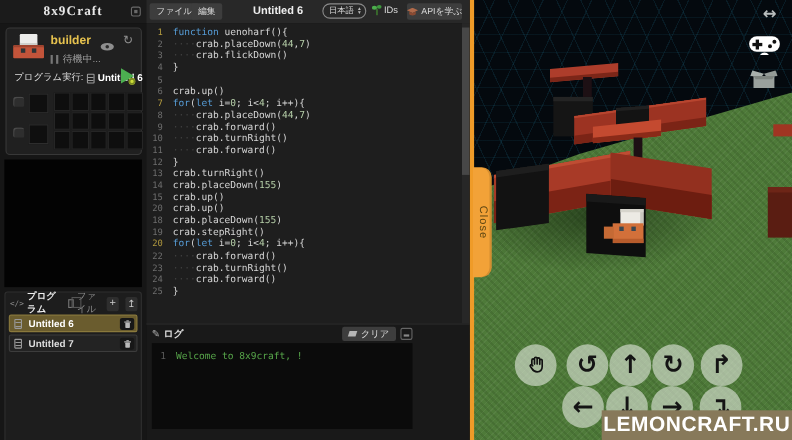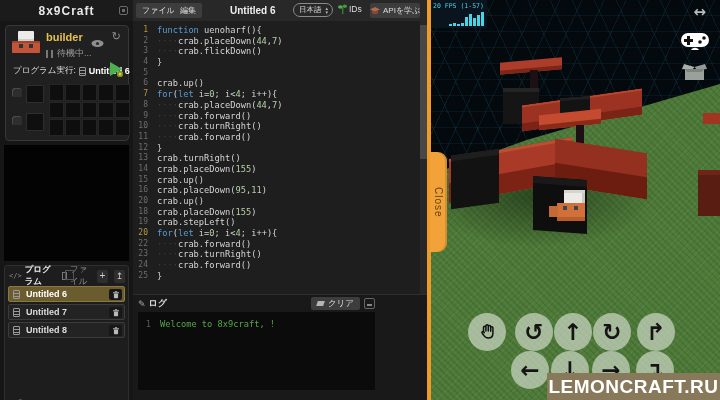--- a/index.html
+++ b/index.html
@@ -1,21 +1,21 @@
 <!DOCTYPE html>
 <html><head>
 <meta charset="utf-8">
 <style>
 *{margin:0;padding:0;box-sizing:border-box}
 html,body{width:720px;height:400px;overflow:hidden;background:#0e0e0e;font-family:"Liberation Sans","DejaVu Sans",sans-serif}
 #stage{position:absolute;left:0;top:0;width:720px;height:400px}
 
 
 .logo-bar{position:absolute;left:0;top:0;width:133px;height:21px;background:#1b1b1b;display:flex;align-items:center;justify-content:center}
-.logo-text{color:#e8e8e8;font-family:Liberation Sans, sans-serif;font-weight:bold;font-size:12px;letter-spacing:1px}
+.logo-text{color:#e8e8e8;font-family:Liberation Serif, serif;font-weight:bold;font-size:12px;letter-spacing:1px}
 .dock-btn{position:absolute;right:5px;top:6px;width:9px;height:9px;border:1px solid #6a6a6a;border-radius:2px}
 .dock-btn::after{content:"";position:absolute;left:2px;top:2px;width:3px;height:3px;background:#6a6a6a}
 
 
 .sidebar{position:absolute;left:0;top:21px;width:133px;height:379px;background:#161616}
 .robot-card{position:absolute;left:5px;top:4px;width:124px;height:116px;background:#202020;border:1px solid #383838;border-radius:4px}
 .avatar{position:absolute;left:6px;top:5px;width:28px;height:24px}
 .av-head{position:absolute;left:6px;top:0;width:16px;height:11px;background:#ececea;border-radius:1px;box-shadow:inset 0 -3px 0 #cfd0cc}
 .av-body{position:absolute;left:0;top:10px;width:28px;height:12px;background:#c3543a;border-radius:1px;box-shadow:inset 0 2px 0 rgba(0,0,0,.18)}
 .av-body::before,.av-body::after{content:"";position:absolute;top:3px;width:4px;height:4px;background:#2e3436}
@@ -191,27 +191,20 @@
                 <rect x="3.6" y="0.3" width="2.8" height="1.2" fill="#b9b9b9"></rect>
               </svg>
             </span></div>
           <div class="prog-row"><span class="doc-ic"></span><span>Untitled 7</span><span class="trash-btn">
               <svg width="8" height="8" viewBox="0 0 10 10">
                 <rect x="2.4" y="3" width="5.2" height="6" rx="0.8" fill="#b9b9b9"></rect>
                 <rect x="1.2" y="1.6" width="7.6" height="1.3" fill="#b9b9b9"></rect>
                 <rect x="3.6" y="0.3" width="2.8" height="1.2" fill="#b9b9b9"></rect>
               </svg>
             </span></div>
-          <div class="prog-row"><span class="doc-ic"></span><span>Untitled 8</span><span class="trash-btn">
-              <svg width="8" height="8" viewBox="0 0 10 10">
-                <rect x="2.4" y="3" width="5.2" height="6" rx="0.8" fill="#b9b9b9"></rect>
-                <rect x="1.2" y="1.6" width="7.6" height="1.3" fill="#b9b9b9"></rect>
-                <rect x="3.6" y="0.3" width="2.8" height="1.2" fill="#b9b9b9"></rect>
-              </svg>
-            </span></div>
         </div>
       <div class="filter-row">
         <svg width="9" height="9" viewBox="0 0 10 10">
             <path d="M0 0h10L6 4.5V9H4V4.5Z" fill="#8a8a8a"></path>
           </svg>
         <span>Filter:</span>
         <input class="filter-input" style="">
         <span class="filter-x">×</span>
       </div>
     </div>
@@ -252,24 +245,23 @@
         <div class="cl"><span class="ln">6</span><span><span class="tk-t">crab.up()</span></span></div>
         <div class="cl"><span class="ln hl">7</span><span><span class="tk-k">for</span><span class="tk-t">(</span><span class="tk-k">let</span><span class="tk-t"> i=</span><span class="tk-n">0</span><span class="tk-t">; i&lt;</span><span class="tk-n">4</span><span class="tk-t">; i++){</span></span></div>
         <div class="cl"><span class="ln">8</span><span><span class="tk-w">····</span><span class="tk-t">crab.placeDown(</span><span class="tk-n">44</span><span class="tk-t">,</span><span class="tk-n">7</span><span class="tk-t">)</span></span></div>
         <div class="cl"><span class="ln">9</span><span><span class="tk-w">····</span><span class="tk-t">crab.forward()</span></span></div>
         <div class="cl"><span class="ln">10</span><span><span class="tk-w">····</span><span class="tk-t">crab.turnRight()</span></span></div>
         <div class="cl"><span class="ln">11</span><span><span class="tk-w">····</span><span class="tk-t">crab.forward()</span></span></div>
         <div class="cl"><span class="ln">12</span><span><span class="tk-t">}</span></span></div>
         <div class="cl"><span class="ln">13</span><span><span class="tk-t">crab.turnRight()</span></span></div>
         <div class="cl"><span class="ln">14</span><span><span class="tk-t">crab.placeDown(</span><span class="tk-n">155</span><span class="tk-t">)</span></span></div>
         <div class="cl"><span class="ln">15</span><span><span class="tk-t">crab.up()</span></span></div>
-        <div class="cl"><span class="ln">16</span><span><span class="tk-t">crab.placeDown(</span><span class="tk-n">95</span><span class="tk-t">,</span><span class="tk-n">11</span><span class="tk-t">)</span></span></div>
         <div class="cl"><span class="ln">20</span><span><span class="tk-t">crab.up()</span></span></div>
         <div class="cl"><span class="ln">18</span><span><span class="tk-t">crab.placeDown(</span><span class="tk-n">155</span><span class="tk-t">)</span></span></div>
-        <div class="cl"><span class="ln">19</span><span><span class="tk-t">crab.stepLeft()</span></span></div>
+        <div class="cl"><span class="ln">19</span><span><span class="tk-t">crab.stepRight()</span></span></div>
         <div class="cl"><span class="ln hl">20</span><span><span class="tk-k">for</span><span class="tk-t">(</span><span class="tk-k">let</span><span class="tk-t"> i=</span><span class="tk-n">0</span><span class="tk-t">; i&lt;</span><span class="tk-n">4</span><span class="tk-t">; i++){</span></span></div>
         <div class="cl"><span class="ln">22</span><span><span class="tk-w">····</span><span class="tk-t">crab.forward()</span></span></div>
         <div class="cl"><span class="ln">23</span><span><span class="tk-w">····</span><span class="tk-t">crab.turnRight()</span></span></div>
         <div class="cl"><span class="ln">24</span><span><span class="tk-w">····</span><span class="tk-t">crab.forward()</span></span></div>
         <div class="cl"><span class="ln">25</span><span><span class="tk-t">}</span></span></div>
       </div>
     <div class="sb-track">
         <div class="sb-thumb"></div>
       </div>
   </div>
@@ -314,34 +306,20 @@
     <div class="blk" style="left:137px;top:190px;width:21px;height:15px;background:#eceae4;box-shadow:inset 0 3px 0 #d6d4cc,inset -3px 0 0 #c9c7bf;z-index:5"></div>
     <div class="blk" style="left:130px;top:203px;width:28px;height:18px;background:#d2703a;box-shadow:inset 0 -4px 0 #b85c2c;z-index:5"></div>
     <div class="blk" style="left:136px;top:206px;width:4px;height:4px;background:#3a4750;z-index:6"></div>
     <div class="blk" style="left:147px;top:206px;width:4px;height:4px;background:#3a4750;z-index:6"></div>
     <div class="blk" style="left:122px;top:206px;width:9px;height:11px;background:#c56a35;z-index:5"></div>
 
     <div class="strip"></div>
     <div class="close-tab">
       <span class="close-txt">Close</span>
     </div>
-    <div class="fps">
-      <span>20 FPS (1-57)</span>
-      <span class="fps-bars" id="fps-bars">
-          <span class="fps-bar" style="height: 2px;"></span>
-          <span class="fps-bar" style="height: 3px;"></span>
-          <span class="fps-bar" style="height: 2px;"></span>
-          <span class="fps-bar" style="height: 3px;"></span>
-          <span class="fps-bar" style="height: 9px;"></span>
-          <span class="fps-bar" style="height: 12px;"></span>
-          <span class="fps-bar" style="height: 8px;"></span>
-          <span class="fps-bar" style="height: 11px;"></span>
-          <span class="fps-bar" style="height: 14px;"></span>
-        </span>
-    </div>
     <span class="resize-ic">↔</span>
     <span class="gamepad-ic">
       <svg width="28" height="19" viewBox="0 0 28 19">
           <rect x="0" y="2" width="28" height="14" rx="7" fill="#fff"></rect>
           <path d="M10 19c2-3 6-3 8 0Z" fill="#fff"></path>
           <rect x="6" y="5" width="3" height="9" fill="#111"></rect>
           <rect x="3" y="8" width="9" height="3" fill="#111"></rect>
           <circle cx="19" cy="11" r="1.8" fill="#111"></circle>
           <circle cx="23" cy="7" r="1.8" fill="#111"></circle>
         </svg>

